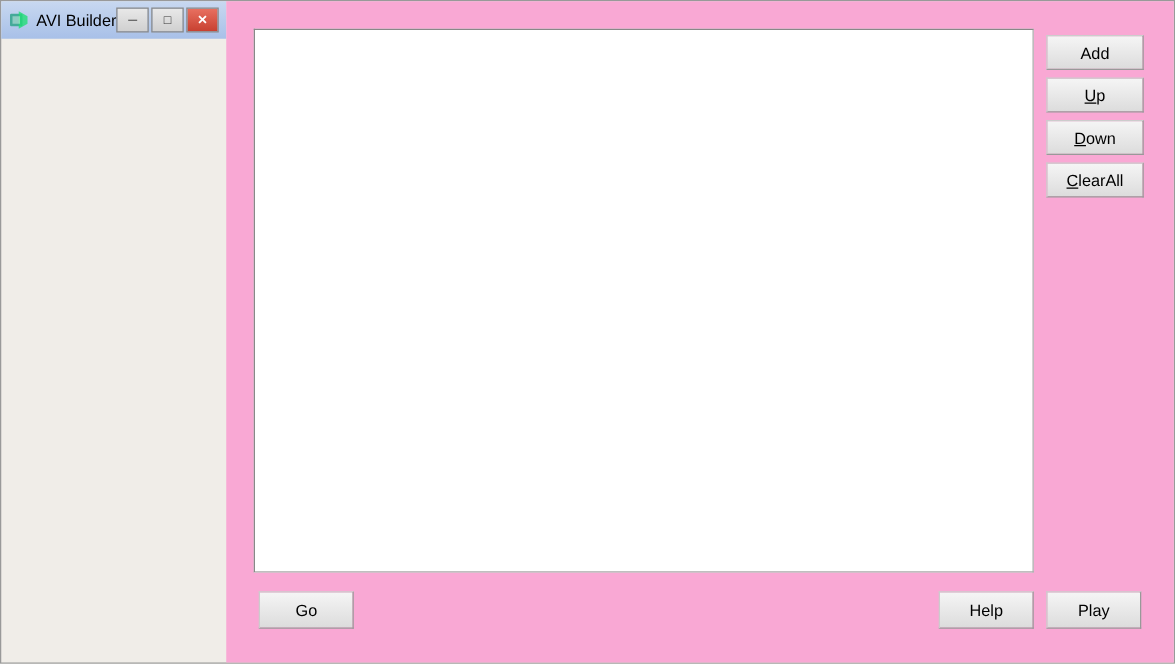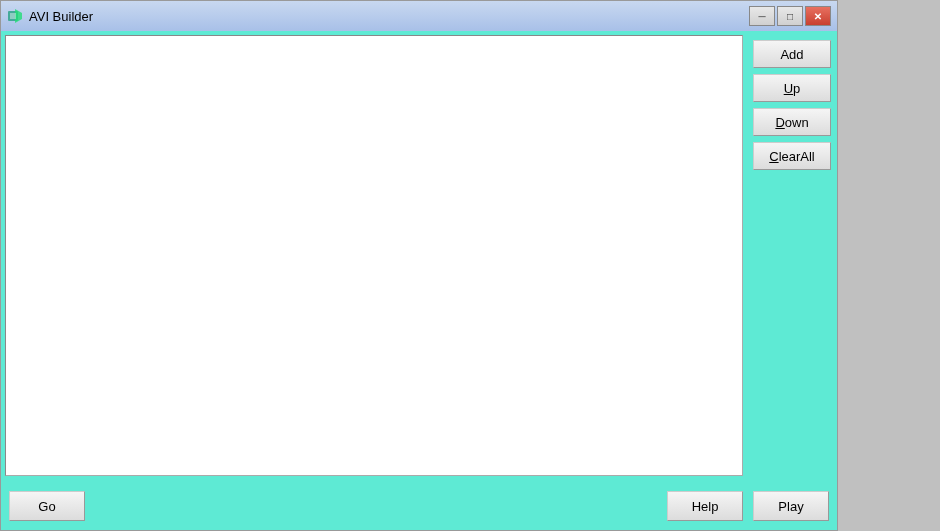--- a/index.html
+++ b/index.html
@@ -11,26 +11,26 @@
     body {
       width: 940px;
       height: 531px;
       background: #c0c0c0;
       font-family: 'Segoe UI', Tahoma, Arial, sans-serif;
       font-size: 13px;
       overflow: hidden;
     }
 
     .window {
-      width: 838px;
+      width: 940px;
       height: 531px;
       background: #f0ede8;
       border: 1px solid #999;
       display: flex;
-      flex-direction: column;
+      flex-direction: row;
     }
 
     .title-bar {
       height: 30px;
       background: linear-gradient(to bottom, #c8d8f0, #a8c0e8);
       display: flex;
       align-items: center;
       justify-content: space-between;
       padding: 0 6px;
       flex-shrink: 0;
@@ -82,22 +82,22 @@
     .title-btn.close-btn {
       background: linear-gradient(to bottom, #e87060, #c84030);
       color: white;
       font-weight: bold;
     }
 
     .window-body {
       flex: 1;
       display: flex;
       flex-direction: column;
-      padding: 4px;
-      background: #5eead4;
+      padding: 22px;
+      background: #f9a8d4;
     }
 
     .main-area {
       flex: 1;
       display: flex;
       gap: 10px;
       margin-bottom: 10px;
     }
 
     .list-panel {

